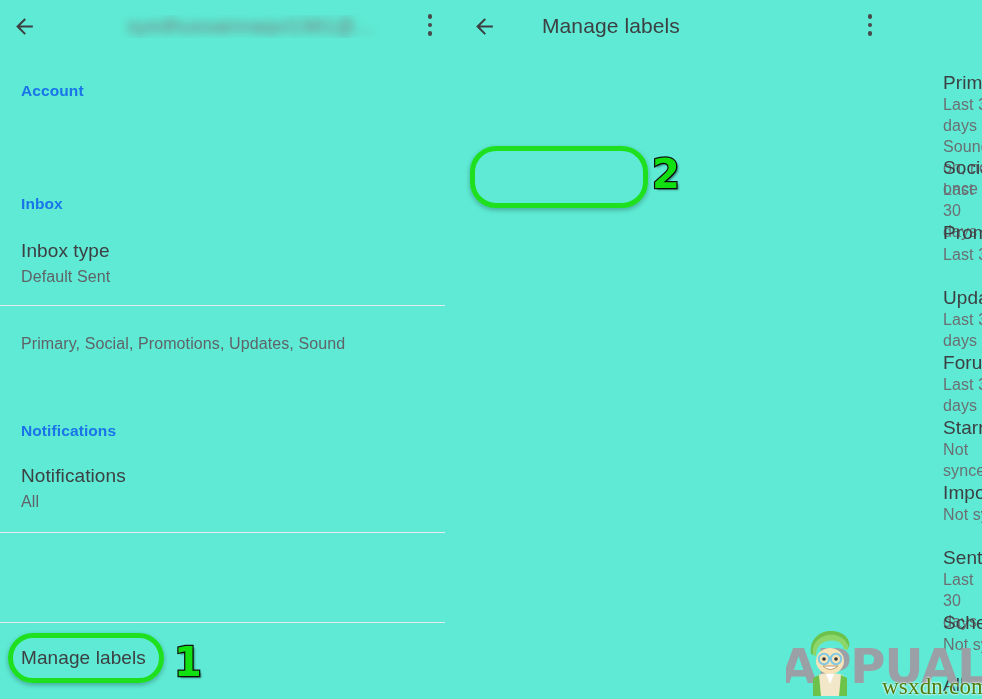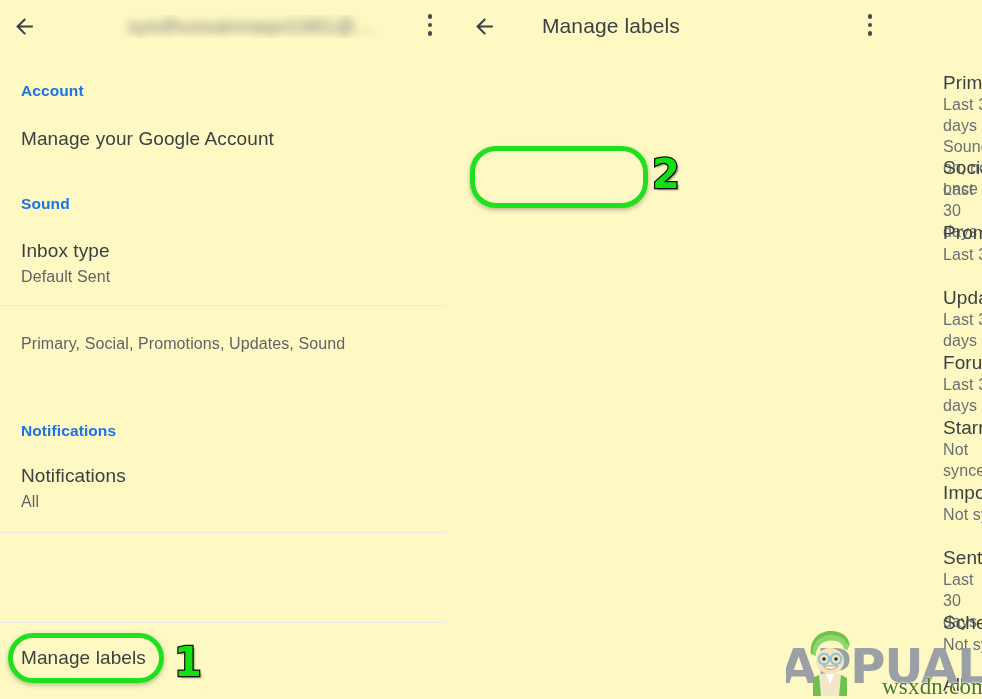--- a/index.html
+++ b/index.html
@@ -19,21 +19,21 @@
     position: absolute;
     inset: 0;
     display: flex;
     background: #ffffff;
   }
 
   
   .panel {
     position: relative;
     height: 699px;
-    background: #fef9c3;
+    background: #5eead4;
     overflow: hidden;
   }
   .panel-left  { width: 460px; }
   .panel-right { width: 522px; }
 
   
   .appbar {
     position: relative;
     height: 52px;
     display: flex;
@@ -225,25 +225,22 @@
         <div class="appbar-title blurred">syedhussainnaqvi1981@...</div>
       </div>
       <div class="kebab kebab-left">
         <span></span>
         <span></span>
         <span></span>
       </div>
     </div>
 
     <div class="abs section-head" style="top:82px">Account</div>
-    <div class="abs row" style="top:127px">
-      <div class="row-title">Manage your Google Account</div>
-    </div>
-
-    <div class="abs section-head" style="top:195px">Sound</div>
+
+    <div class="abs section-head" style="top:195px">Inbox</div>
     <div class="abs row" style="top:239px">
       <div class="row-title">Inbox type</div>
       <div class="row-sub">Default Sent</div>
     </div>
     <div class="abs divider" style="top:305px"></div>
     <div class="abs row" style="top:330px">
       <div class="row-sub">Primary, Social, Promotions, Updates, Sound</div>
     </div>
 
     <div class="abs section-head" style="top:422px">Notifications</div>

